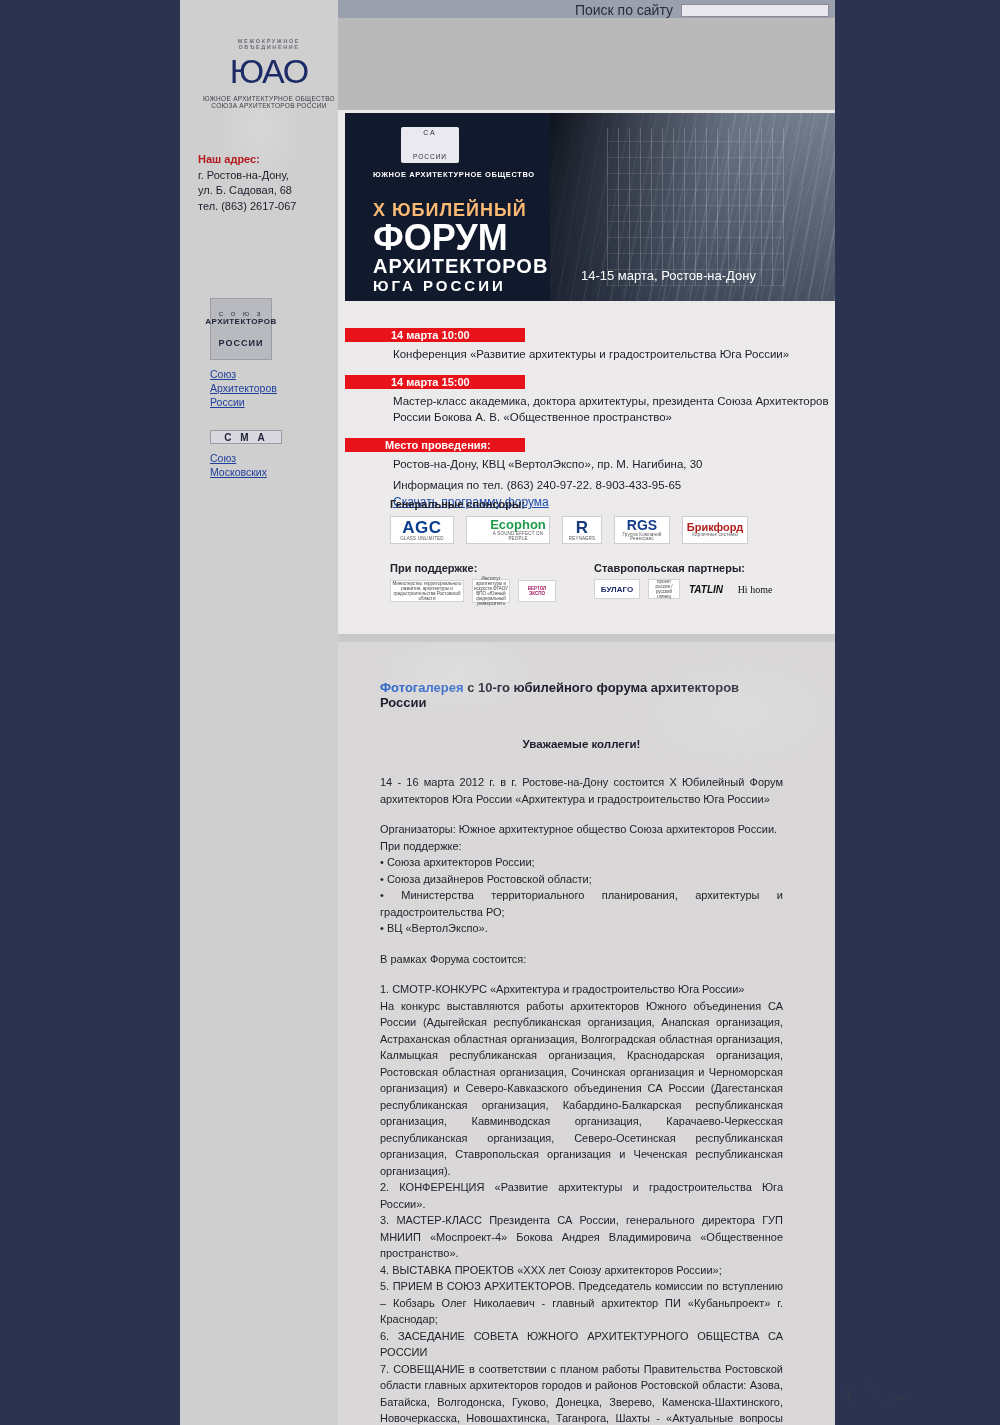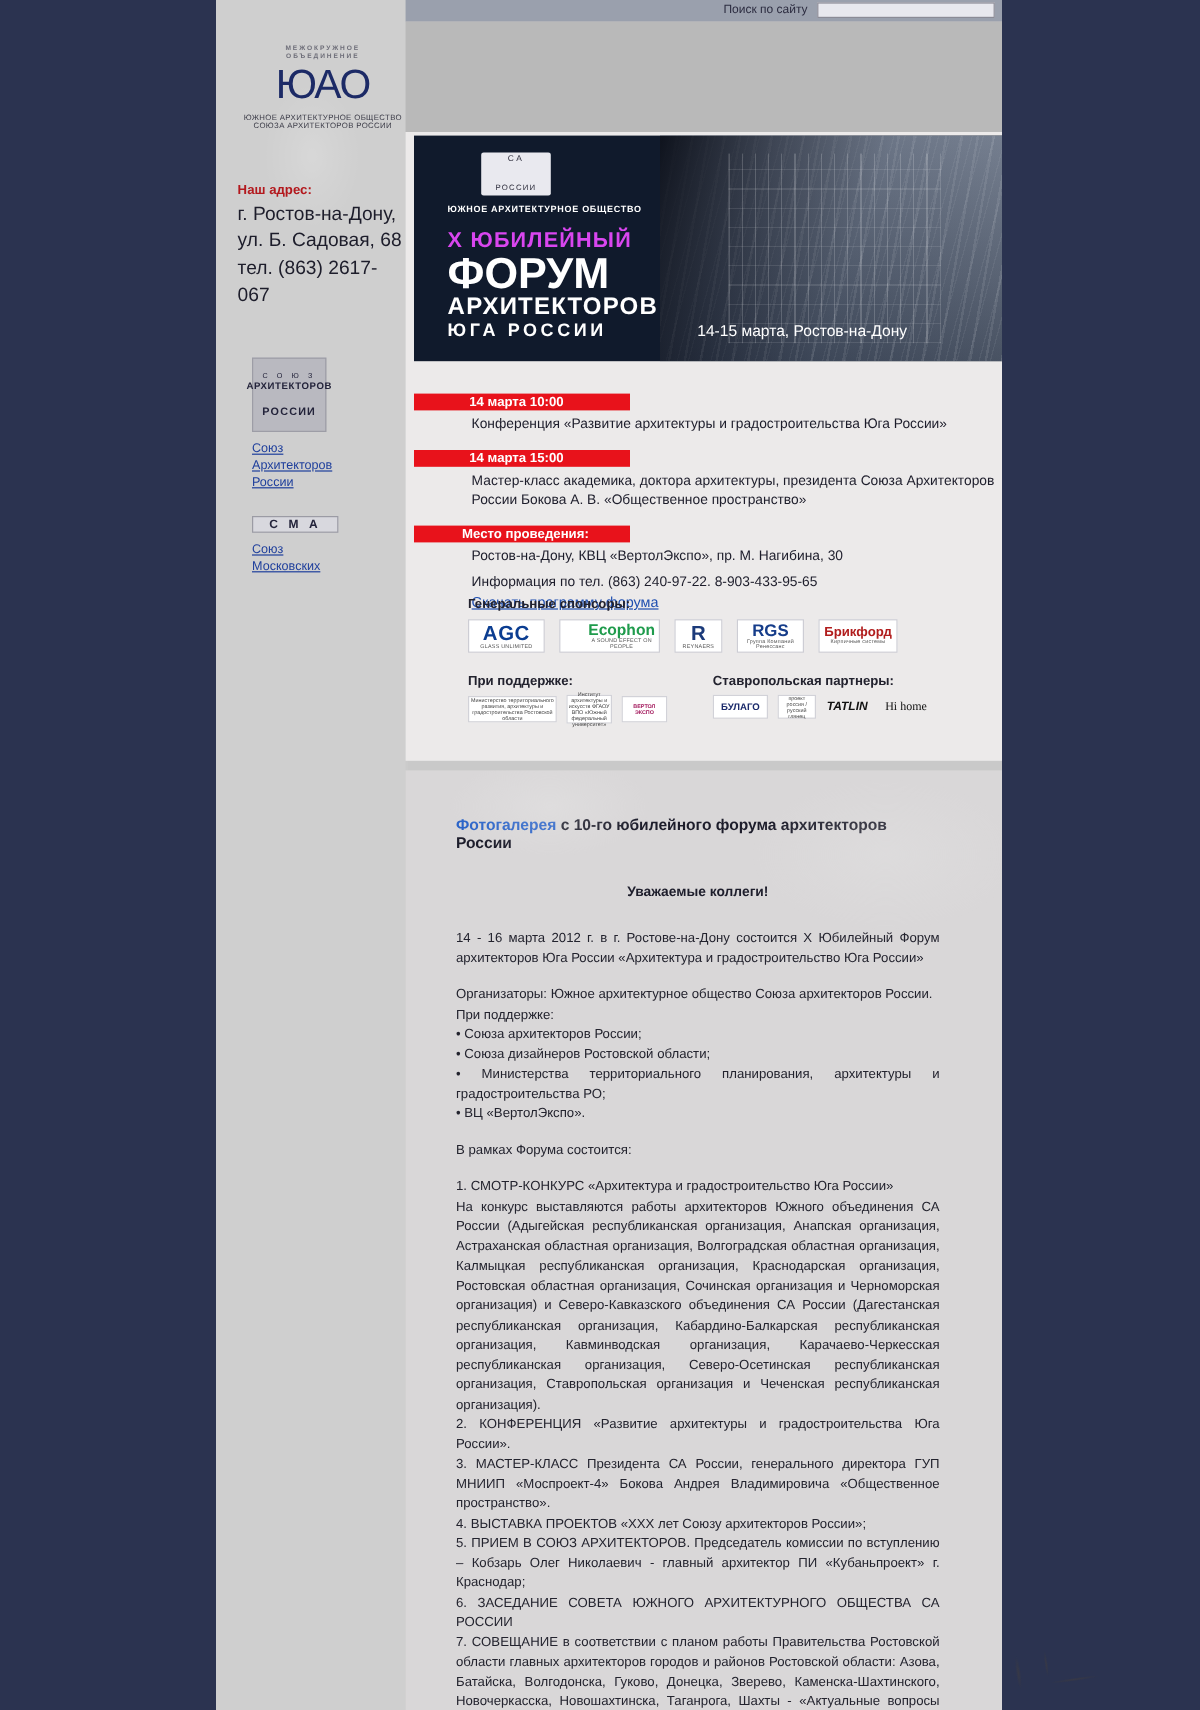--- a/index.html
+++ b/index.html
@@ -35,21 +35,21 @@
     position:absolute; left:338px; top:0; width:497px; height:18px;
     background:#9aa0ad;
   }
   #topbar2 {
     position:absolute; left:338px; top:18px; width:497px; height:92px;
     background:#b9b9b9;
   }
   #search-wrap {
     position:absolute; right:6px; top:2px; display:flex; align-items:center; gap:8px;
   }
-  #search-label { font-size:10px; color:#2c2c40;padding-left:16px; }
+  #search-label { font-size:14px; color:#2c2c40;padding-left:16px; }
   #search-input {
     width:148px; height:13px; border:1px solid #8b8b96; background:#e8e8ee;
     font-size:10px; padding:0 3px;
   }
   
   #hero {
     position:absolute; left:345px; top:113px; width:490px; height:188px;
     background:#101a2c;
     overflow:hidden;
   }
@@ -78,21 +78,21 @@
     content:"СА"; position:absolute; left:0; right:0; top:2px;
     font-size:7px; letter-spacing:2px; text-align:center; color:#2b2b3a;
   }
   #hero-emblem:after {
     content:"РОССИИ"; position:absolute; left:0; right:0; bottom:3px;
     font-size:6.5px; letter-spacing:1px; text-align:center; color:#2b2b3a;
   }
   #hero-soc {
     margin:7px 0 0 0; font-size:7.5px; letter-spacing:0.6px; color:#fff; font-weight:bold;
   }
-  #hero-l1 { color:#d946ef; font-size:18px; font-weight:bold; letter-spacing:1px; margin-top:11px; }
+  #hero-l1 { color:#fdba74; font-size:18px; font-weight:bold; letter-spacing:1px; margin-top:21px; }
   #hero-l2 { color:#fff; font-size:36px; font-weight:bold; letter-spacing:0px; line-height:0.95; }
   #hero-l3 { color:#fff; font-size:20px; font-weight:bold; letter-spacing:1px; line-height:1.1; }
   #hero-l4 { color:#fff; font-size:15px; font-weight:bold; letter-spacing:3px; }
   #hero-date {
     position:absolute; left:236px; bottom:18px; color:#fff; font-size:13px;
   }
   
   #sched { position:absolute; left:345px; top:328px; width:490px; }
   .redbar {
     width:180px; height:14px; background:#e8121b; position:relative; margin-bottom:4px;
@@ -160,21 +160,21 @@
   }
   
   #brand { position:absolute; left:198px; top:38px; width:142px; text-align:center; }
   #brand-sub1 { font-size:5.5px; letter-spacing:1.6px; color:#6d6d78; font-weight:bold; }
   #brand-sub2 { font-size:5.5px; letter-spacing:1.6px; color:#6d6d78; font-weight:bold; margin-bottom:4px; }
   #brand-main { font-size:34px; font-weight:normal; color:#1c2a66; letter-spacing:-1px; line-height:1; }
   #brand-l1 { font-size:6.5px; color:#3b3b47; margin-top:7px; letter-spacing:0.3px; }
   #brand-l2 { font-size:6.5px; color:#3b3b47; letter-spacing:0.3px; }
   #addr { position:absolute; left:198px; top:152px; width:140px; line-height:1.42; }
   #addr .ttl { color:#b3181d; font-weight:bold; font-size:11px; }
-  #addr .ln { color:#1d1d2b; font-size:16px; }
+  #addr .ln { color:#1d1d2b; font-size:11px; }
   .emblem-box {
     width:62px; height:62px; background:#b9b9c0; border:1px solid #9d9da6;
     display:flex; flex-direction:column; align-items:center; justify-content:center;
     color:#23233a;
   }
   #sa-block { position:absolute; left:210px; top:298px; }
   #sa-e1 { font-size:6px; letter-spacing:3px; }
   #sa-e2 { font-size:8px; font-weight:bold; letter-spacing:0.5px; }
   #sa-e3 { font-size:9px; font-weight:bold; letter-spacing:1px; margin-top:12px; }
   .side-link { font-size:10.5px; color:#1f3f9c; text-decoration:underline; line-height:1.35; margin-top:7px; display:block; }

